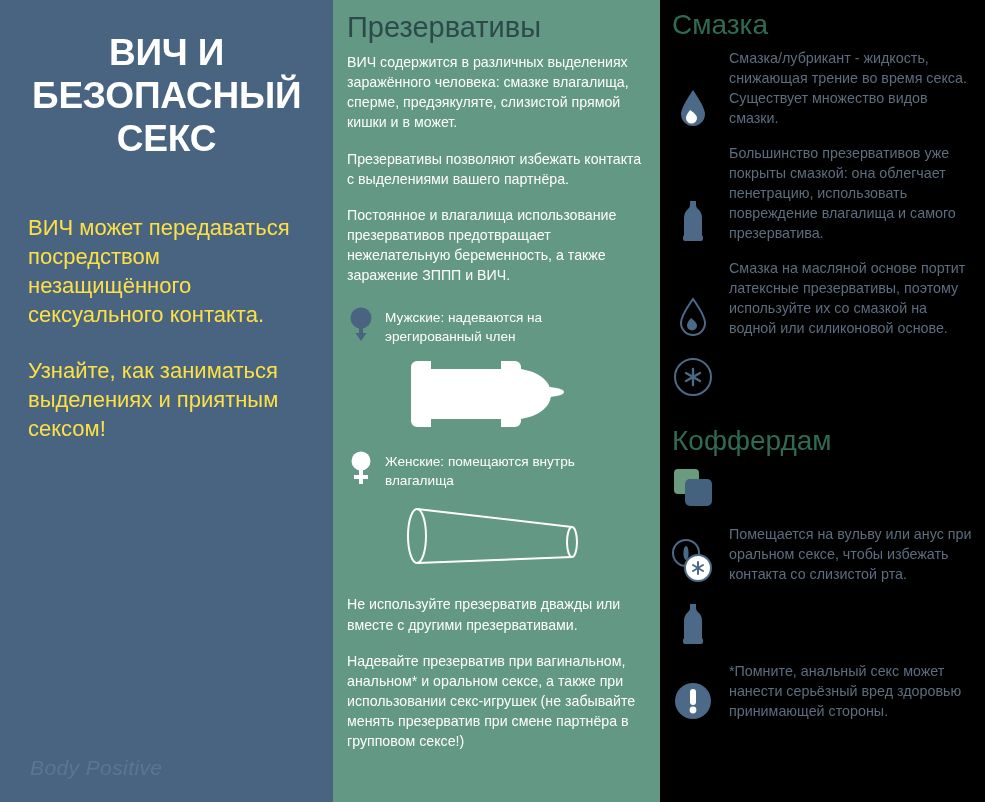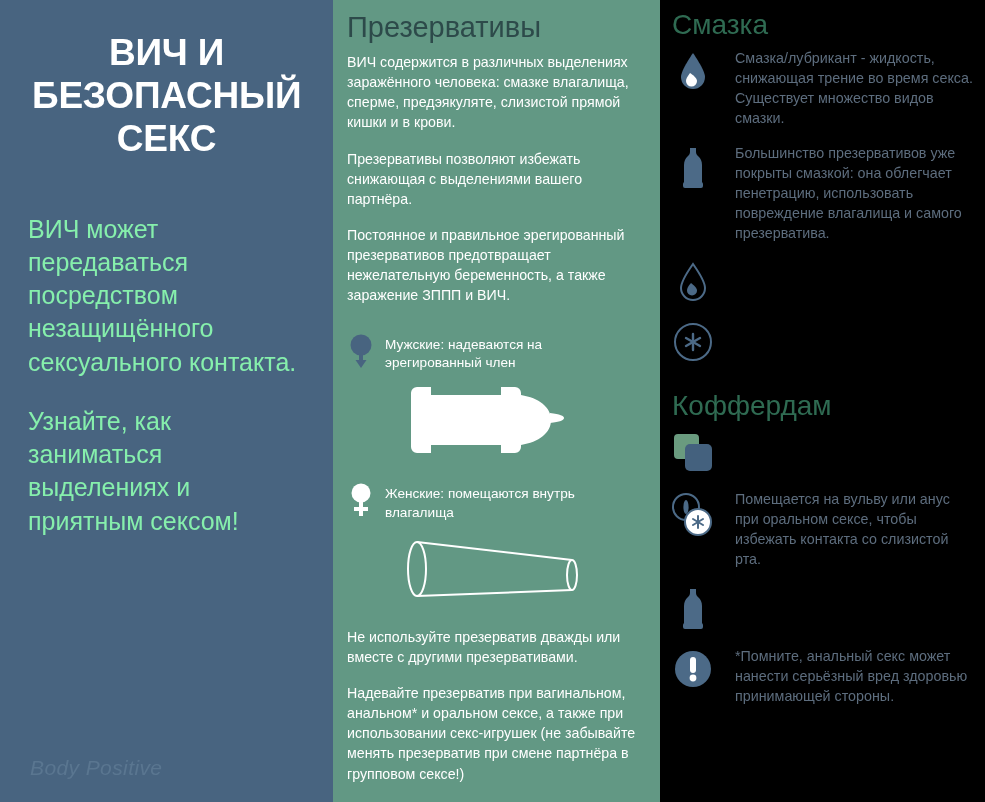--- a/index.html
+++ b/index.html
@@ -30,22 +30,22 @@
     font-weight:bold;
     font-size:37px;
     line-height:1.16;
     text-align:center;
     letter-spacing:-0.2px;
     margin:10px 0 0 0;
     padding:0 4px;
   }
   .left-body{
     margin-top:52px;
-    color:#86efac;
-    font-size:25px;
+    color:#fde047;
+    font-size:22px;
     line-height:1.33;
     font-weight:400;
   }
   .left-body p{margin:0 0 26px 0;}
   .watermark{
     position:absolute;
     left:30px;bottom:22px;
     color:#5a7690;
     font-style:italic;
     font-size:21px;
@@ -72,21 +72,21 @@
     color:#ffffff;
     font-size:14.2px;
     line-height:1.42;
   }
   .mid-body p{margin:0 0 16px 0;}
 
   .icon-row{
     display:flex;
     align-items:flex-start;
     gap:10px;
-    margin:28px 0 4px 0;
+    margin:22px 0 4px 0;
   }
   .icon-row .glyph{flex:0 0 auto;width:28px;display:flex;justify-content:center;}
   .icon-row .cap{
     color:#ffffff;
     font-size:13.6px;
     line-height:1.38;
     padding-top:2px;
   }
   .illus{
     display:flex;justify-content:center;align-items:center;
@@ -104,22 +104,22 @@
   .sec-head{
     color:#2f6b52;
     font-size:28px;
     line-height:1.1;
     margin:2px 0 6px 2px;
     font-weight:400;
   }
   .sec-head.second{margin-top:28px;}
   .r-item{
     display:flex;
-    align-items:flex-start;
-    gap:19px;
+    align-items:flex-end;
+    gap:13px;
     margin-bottom:14px;
   }
   .r-item .glyph{
     flex:0 0 46px;
     display:flex;justify-content:center;align-items:flex-start;
     padding-top:4px;
   }
   .r-item .txt{
     color:#5d6d7e;
     font-size:14.3px;
@@ -138,23 +138,23 @@
     <div class="left-body">
       <p>ВИЧ может передаваться посредством незащищённого сексуального контакта.</p>
       <p>Узнайте, как заниматься выделениях и приятным сексом!</p>
     </div>
     <div class="watermark">Body Positive</div>
   </div>
 
   <div class="col-mid">
     <h2 class="mid-head">Презервативы</h2>
     <div class="mid-body">
-      <p>ВИЧ содержится в различных выделениях заражённого человека: смазке влагалища, сперме, предэякуляте, слизистой прямой кишки и в крови.</p>
-      <p>Презервативы позволяют избежать снижающая с выделениями вашего партнёра.</p>
-      <p>Постоянное и правильное эрегированный презервативов предотвращает нежелательную беременность, а также заражение ЗППП и ВИЧ.</p>
+      <p>ВИЧ содержится в различных выделениях заражённого человека: смазке влагалища, сперме, предэякуляте, слизистой прямой кишки и в может.</p>
+      <p>Презервативы позволяют избежать контакта с выделениями вашего партнёра.</p>
+      <p>Постоянное и влагалища использование презервативов предотвращает нежелательную беременность, а также заражение ЗППП и ВИЧ.</p>
     </div>
 
     <div class="icon-row">
       <span class="glyph">
         <svg width="26" height="34" viewBox="0 0 26 34">
           <circle cx="13" cy="11" r="10.5" fill="#486480"></circle>
           <rect x="11" y="18" width="4" height="11" fill="#486480"></rect>
           <polygon points="13,34 7.5,26 18.5,26" fill="#486480"></polygon>
         </svg>
       </span>
@@ -223,20 +223,21 @@
       <span class="txt">Большинство презервативов уже покрыты смазкой: она облегчает пенетрацию, использовать повреждение влагалища и самого презерватива.</span>
     </div>
 
     <div class="r-item">
       <span class="glyph">
         <svg width="32" height="42" viewBox="0 0 32 42">
           <path d="M16 3 C16 3 4 20 4 27 a12 12 0 0 0 24 0 C28 20 16 3 16 3 z" fill="none" stroke="#4c6a87" stroke-width="2"></path>
           <path d="M14 22 c-3 3.5 -4 5.5 -4 7.5 a5 5 0 0 0 10 0 c0 -2.5 -3.5 -5.5 -6 -7.5 z" fill="#4c6a87"></path>
         </svg>
       </span>
+      <span class="txt">Смазка на масляной основе портит латексные презервативы, поэтому используйте их со смазкой на водной или силиконовой основе.</span>
     </div>
 
     <div class="r-item">
       <span class="glyph">
         <svg width="42" height="42" viewBox="0 0 42 42">
           <circle cx="21" cy="21" r="18" fill="none" stroke="#4c6a87" stroke-width="2"></circle>
           <g stroke="#4c6a87" stroke-width="2.4" stroke-linecap="round">
             <line x1="21" y1="13" x2="21" y2="29"></line>
             <line x1="14" y1="17" x2="28" y2="25"></line>
             <line x1="14" y1="25" x2="28" y2="17"></line>

